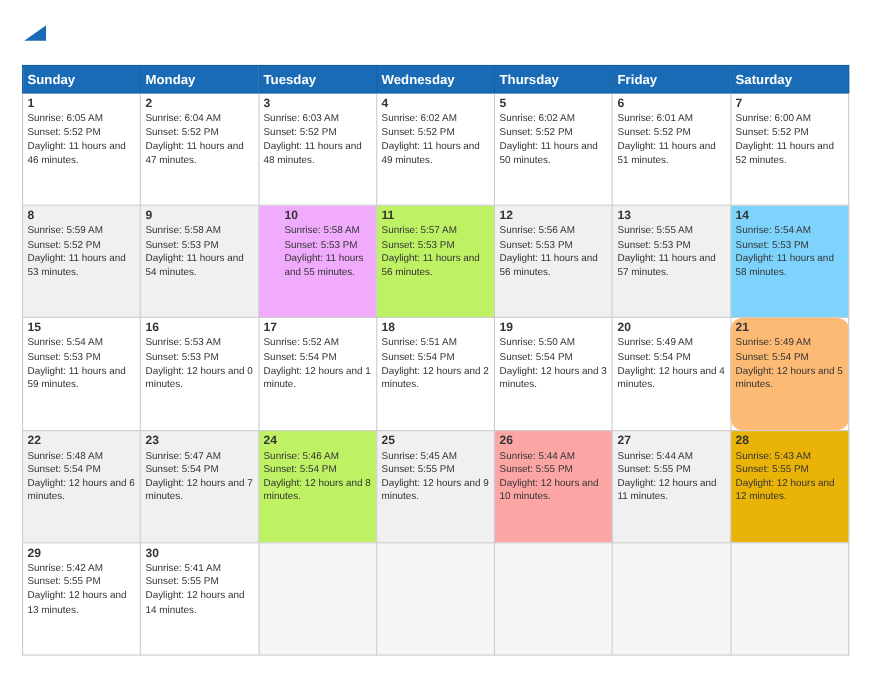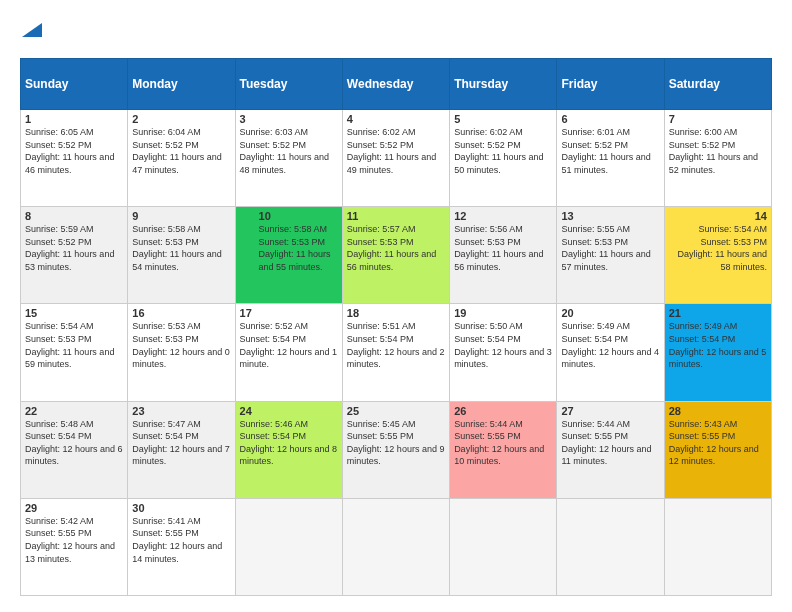--- a/index.html
+++ b/index.html
@@ -59,21 +59,21 @@
       border: 1px solid #ccc;
       border-collapse: collapse;
       width: 100%;
       table-layout: fixed;
     }
     .calendar th {
       background: #1a6bb5;
       color: #fff;
       font-size: 12px;
       font-weight: bold;
-      padding: 18px 4px;
+      padding: 5px 4px;
       text-align: left;
       border: 1px solid #1560a0;
     }
     .calendar td {
       vertical-align: top;
       border: 1px solid #ccc;
       padding: 3px 4px;
       font-size: 9.5px;
       color: #333;
       background: #fff;
@@ -166,37 +166,37 @@
         </tr>
         <tr>
           <td style="background: rgb(240, 240, 240);">
             <span class="day-num">8</span>
             <div class="day-info">Sunrise: 5:59 AM<br>Sunset: 5:52 PM<br>Daylight: 11 hours and 53 minutes.</div>
           </td>
           <td style="background: rgb(240, 240, 240);">
             <span class="day-num">9</span>
             <div class="day-info">Sunrise: 5:58 AM<br>Sunset: 5:53 PM<br>Daylight: 11 hours and 54 minutes.</div>
           </td>
-          <td style="background: #22c55e; padding-left: 23px;">
+          <td style="background: #f0abfc; padding-left: 23px;">
             <span class="day-num">10</span>
             <div class="day-info">Sunrise: 5:58 AM<br>Sunset: 5:53 PM<br>Daylight: 11 hours and 55 minutes.</div>
           </td>
           <td style="background: #bef264;">
             <span class="day-num">11</span>
             <div class="day-info">Sunrise: 5:57 AM<br>Sunset: 5:53 PM<br>Daylight: 11 hours and 56 minutes.</div>
           </td>
           <td style="background: rgb(240, 240, 240);">
             <span class="day-num">12</span>
             <div class="day-info">Sunrise: 5:56 AM<br>Sunset: 5:53 PM<br>Daylight: 11 hours and 56 minutes.</div>
           </td>
           <td style="background: rgb(240, 240, 240);">
             <span class="day-num">13</span>
             <div class="day-info">Sunrise: 5:55 AM<br>Sunset: 5:53 PM<br>Daylight: 11 hours and 57 minutes.</div>
           </td>
-          <td style="background: #fde047; text-align: right;">
+          <td style="background: #7dd3fc;">
             <span class="day-num">14</span>
             <div class="day-info">Sunrise: 5:54 AM<br>Sunset: 5:53 PM<br>Daylight: 11 hours and 58 minutes.</div>
           </td>
         </tr>
         <tr>
           <td style="background: rgb(255, 255, 255);">
             <span class="day-num">15</span>
             <div class="day-info">Sunrise: 5:54 AM<br>Sunset: 5:53 PM<br>Daylight: 11 hours and 59 minutes.</div>
           </td>
           <td style="background: rgb(255, 255, 255);">
@@ -212,21 +212,21 @@
             <div class="day-info">Sunrise: 5:51 AM<br>Sunset: 5:54 PM<br>Daylight: 12 hours and 2 minutes.</div>
           </td>
           <td style="background: rgb(255, 255, 255);">
             <span class="day-num">19</span>
             <div class="day-info">Sunrise: 5:50 AM<br>Sunset: 5:54 PM<br>Daylight: 12 hours and 3 minutes.</div>
           </td>
           <td style="background: rgb(255, 255, 255);">
             <span class="day-num">20</span>
             <div class="day-info">Sunrise: 5:49 AM<br>Sunset: 5:54 PM<br>Daylight: 12 hours and 4 minutes.</div>
           </td>
-          <td style="background: #0ea5e9;">
+          <td style="background: #fdba74; border-radius: 11px;">
             <span class="day-num">21</span>
             <div class="day-info">Sunrise: 5:49 AM<br>Sunset: 5:54 PM<br>Daylight: 12 hours and 5 minutes.</div>
           </td>
         </tr>
         <tr>
           <td style="background: rgb(240, 240, 240);">
             <span class="day-num">22</span>
             <div class="day-info">Sunrise: 5:48 AM<br>Sunset: 5:54 PM<br>Daylight: 12 hours and 6 minutes.</div>
           </td>
           <td style="background: rgb(240, 240, 240);">

